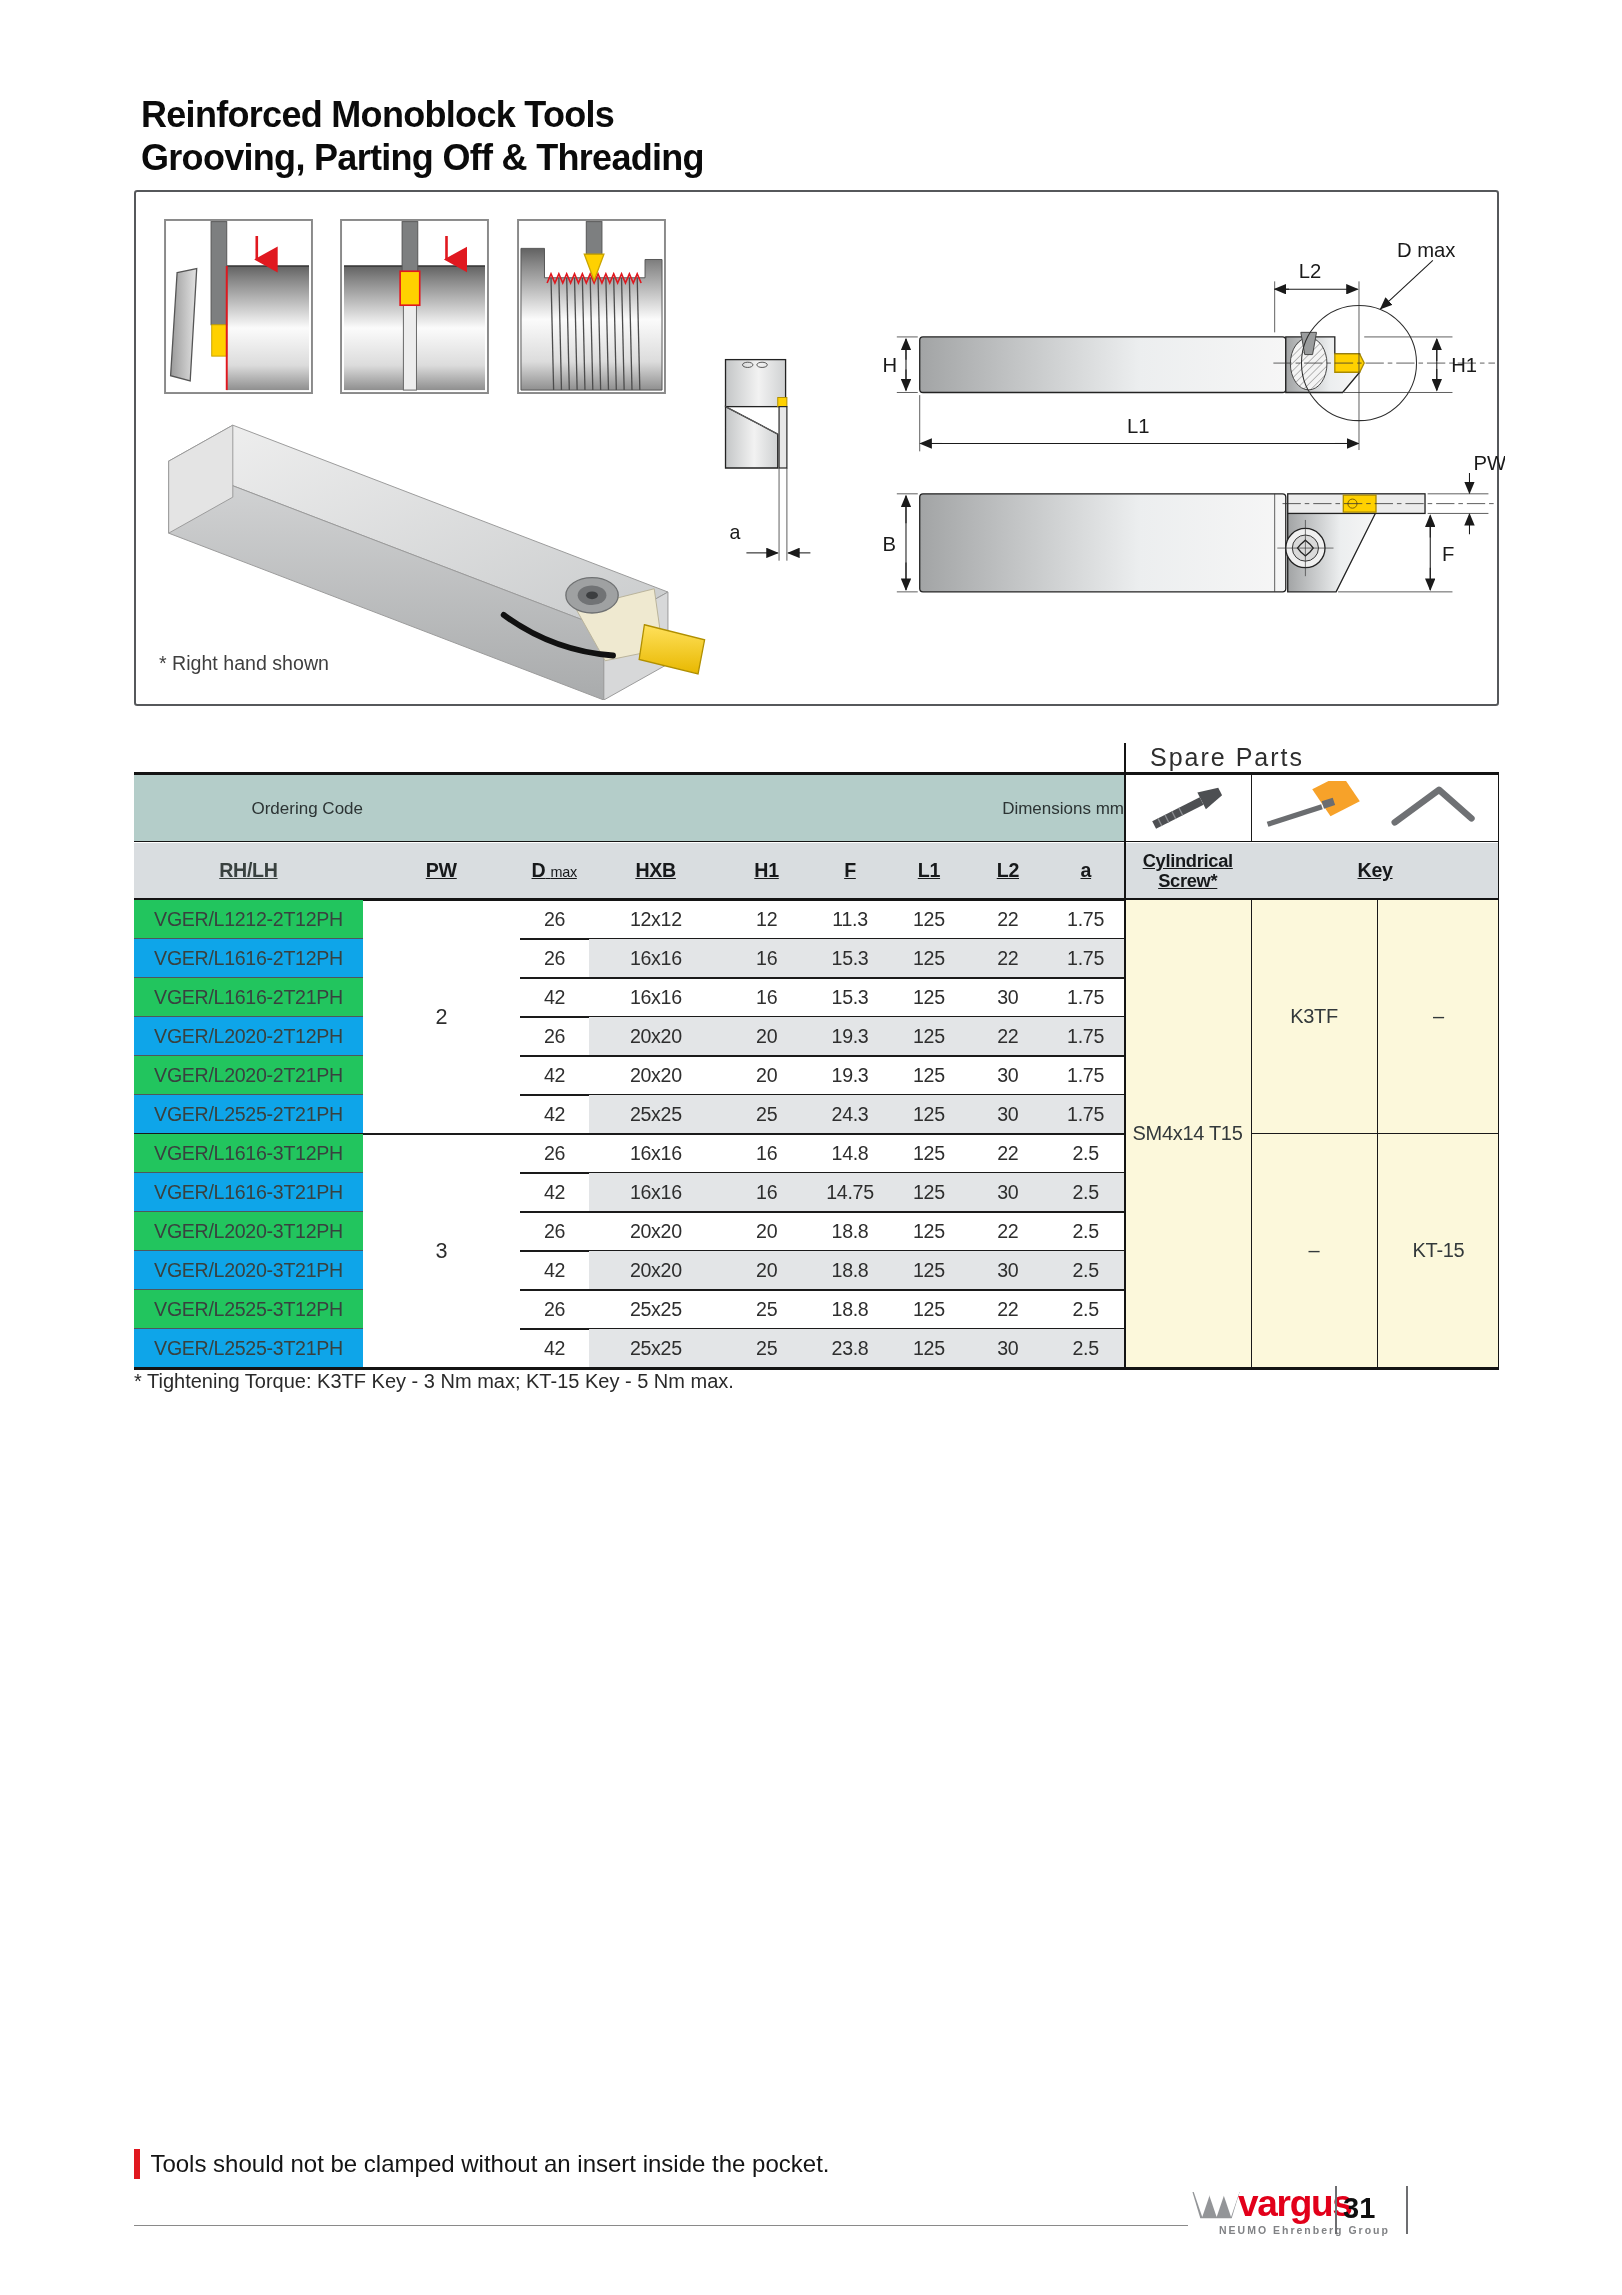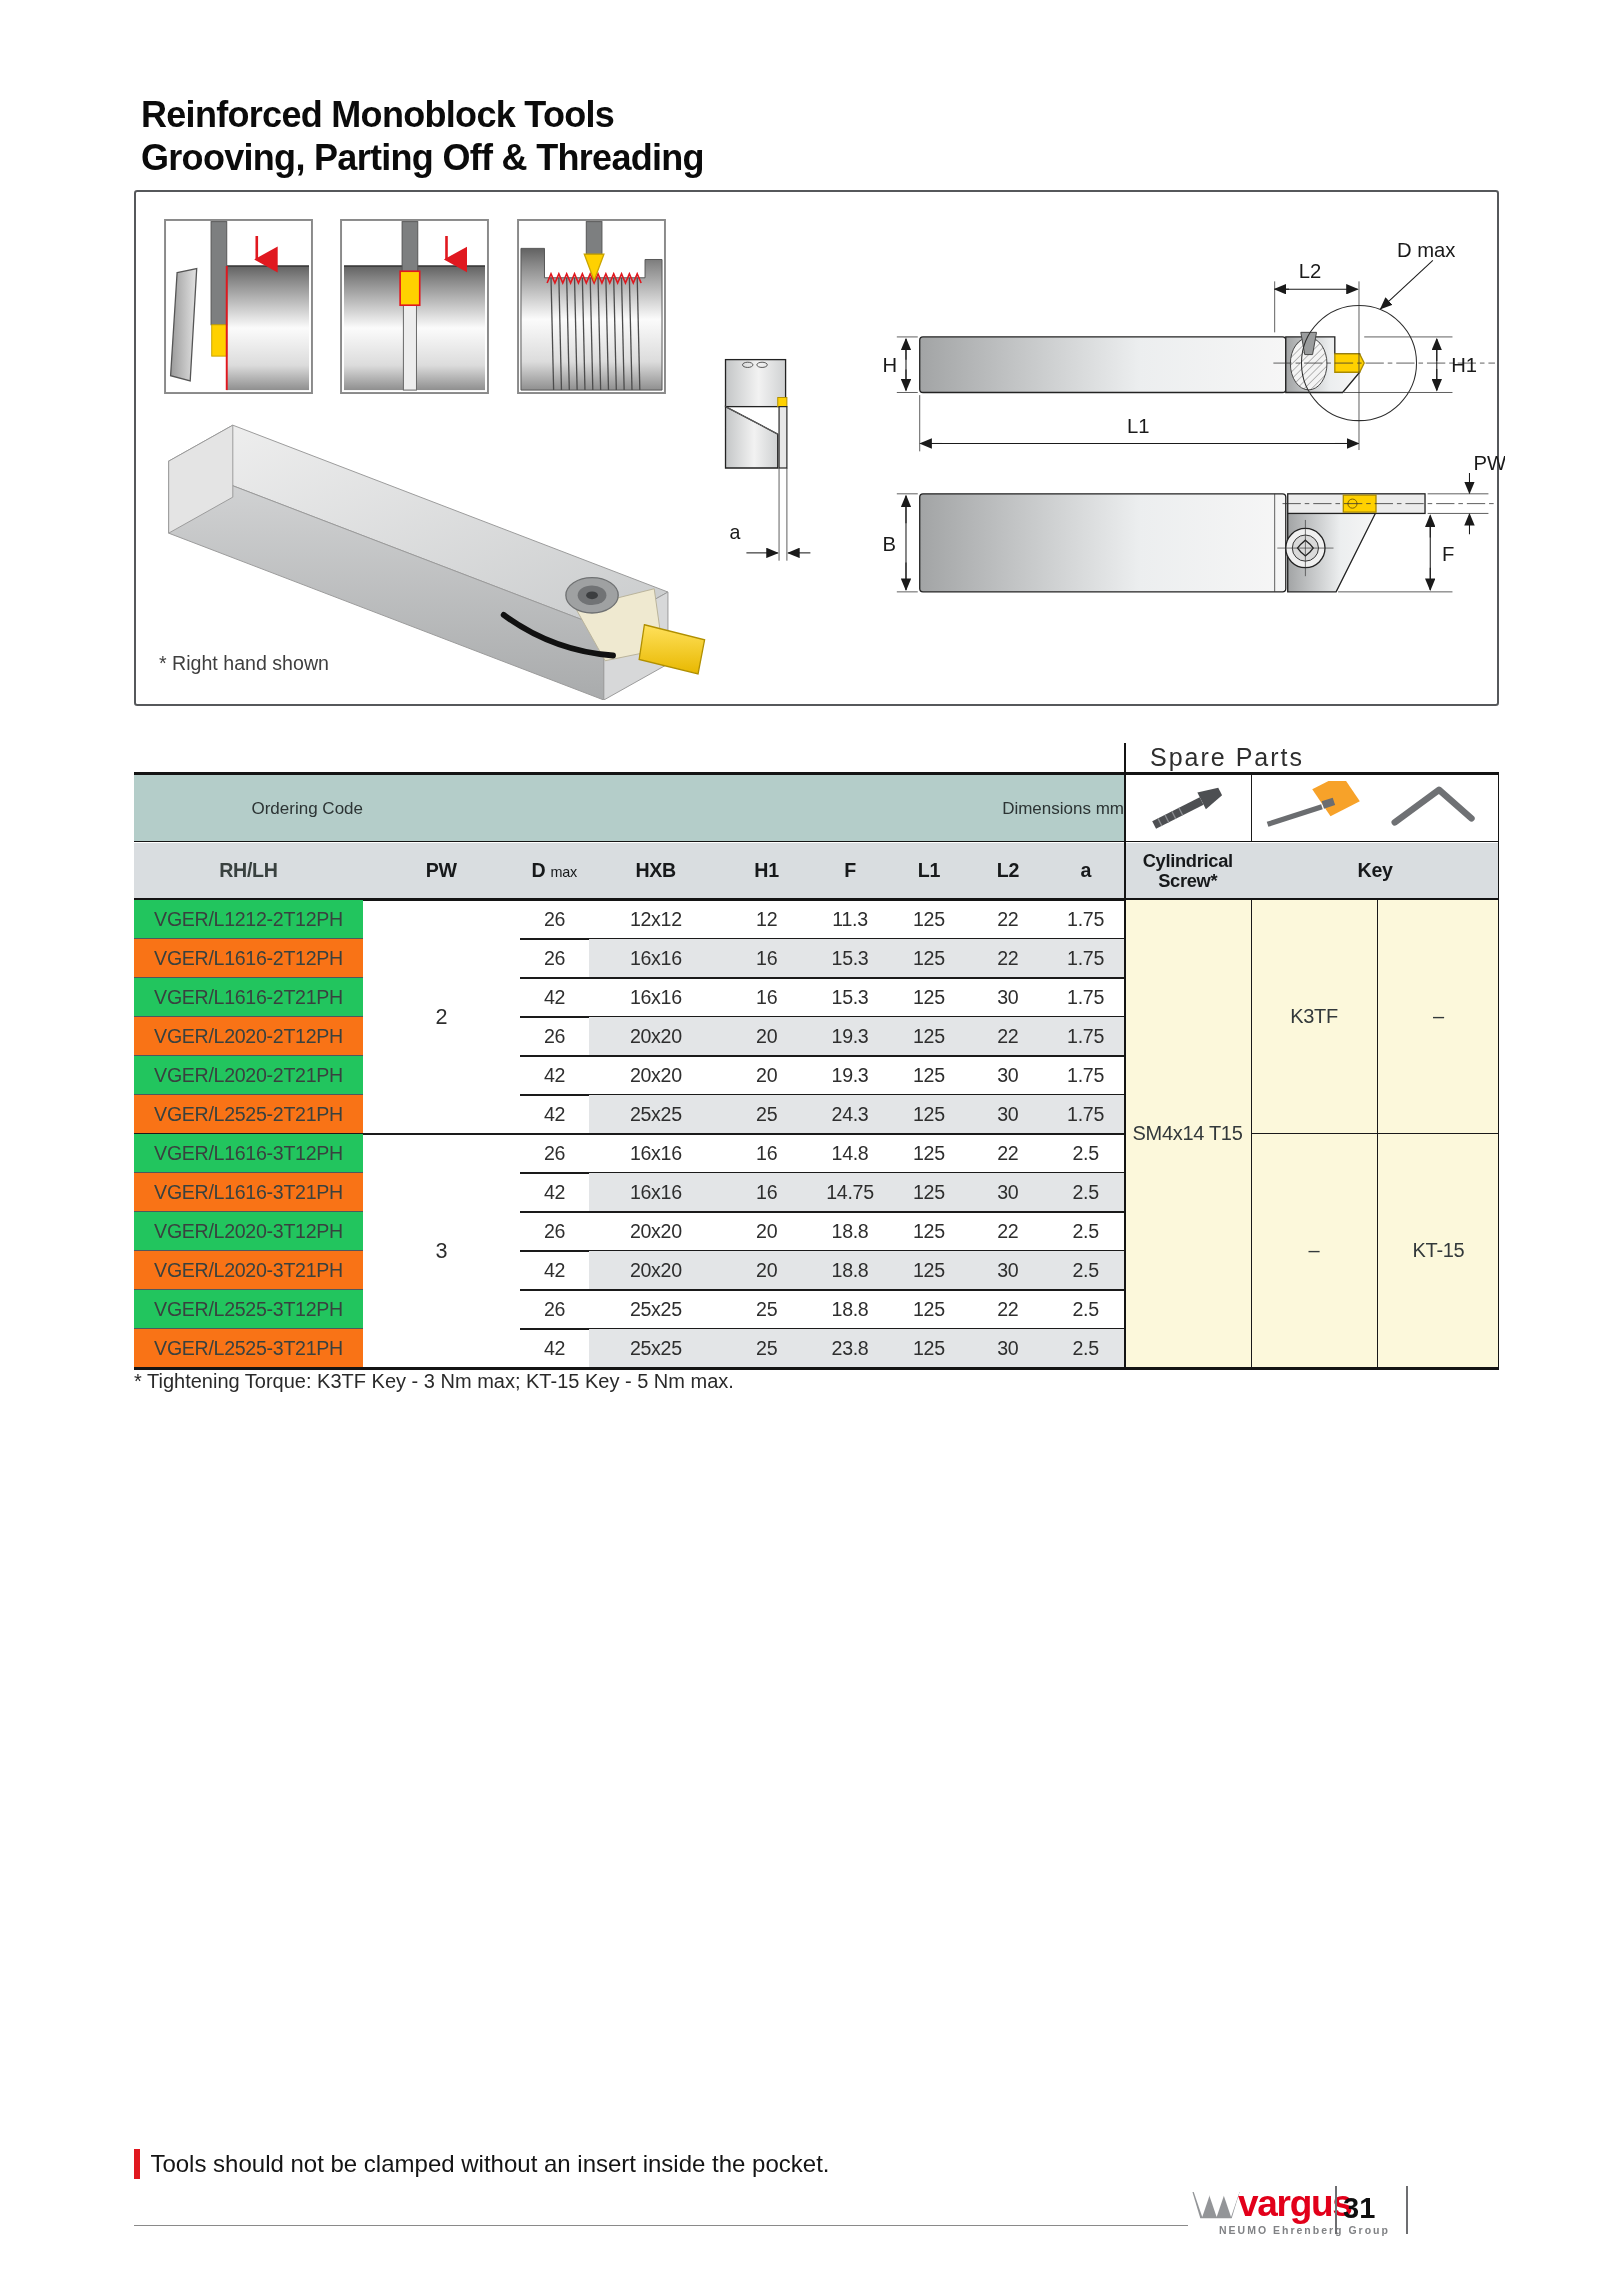--- a/index.html
+++ b/index.html
@@ -17,27 +17,27 @@
   .spare-title{left:1150px;top:743px;font-size:25px;letter-spacing:2px;color:#2e2e2e;}
   
   .table{left:134px;top:772px;width:1365px;height:598px;}
   .hline{position:absolute;left:0;right:0;background:#141414;}
   .teal{position:absolute;left:0;top:2.6px;width:990px;height:67px;background:#b4cdc9;}
   .teal-label{position:absolute;top:0;height:83px;line-height:67px;text-align:right;
               font-size:17px;color:#2c3434;}
   .iconband{position:absolute;left:990px;top:2.6px;width:375px;height:67px;background:#fff;}
   .grayhead{position:absolute;left:0;top:71px;width:1365px;height:55px;background:#d9dde0;
             display:flex;align-items:center;}
-  .gh{font-size:19.6px;font-weight:700;color:#17191b;text-align:center;letter-spacing:-0.3px;}
+  .gh{font-size:19.6px;font-weight:700;color:#17191b;text-align:center;letter-spacing:-0.3px;text-decoration:underline;}
   .tbody{position:absolute;left:0;top:128px;width:990px;height:467px;}
   .trow{position:relative;display:flex;height:39px;line-height:39px;text-align:center;}
   .cell{font-size:19.6px;color:#2e2e2e;letter-spacing:-0.3px;}
   .c-code{width:229px;font-size:19.6px;color:#39413f;border-bottom:1.3px solid #4e585c;box-sizing:border-box;}
   .code-light{background:#22c55e;}
-  .code-dark{background:#f97316;}
+  .code-dark{background:#0ea5e9;}
   .c-pw{width:157px;}
   .c-dmax{width:69px;}
   .dims{display:flex;width:535px;}
   .alt .dims{background:#e3e5e7;}
   .c-hxb{width:134px;}.c-h1{width:88px;}.c-f{width:79px;}.c-l1{width:79px;}
   .c-l2{width:79px;}.c-a{width:77px;}
   .sep{position:absolute;left:386px;width:604px;bottom:-0.7px;height:1.3px;background:#1a1a1a;}
   .sep-full{left:0;width:990px;}
   .pw-merge{position:absolute;left:229px;width:157px;text-align:center;font-size:21.6px;color:#2e2e2e;}
   .vdivider{position:absolute;left:990px;top:-29.4px;width:2px;height:626px;background:#141414;}

